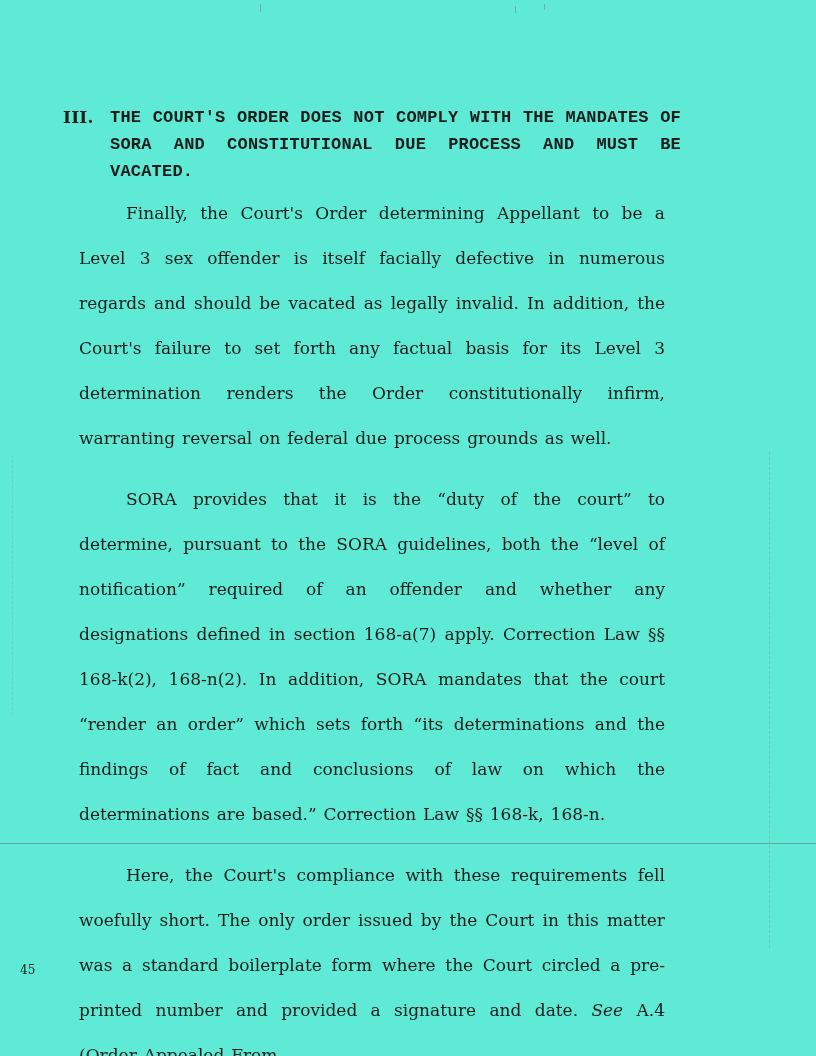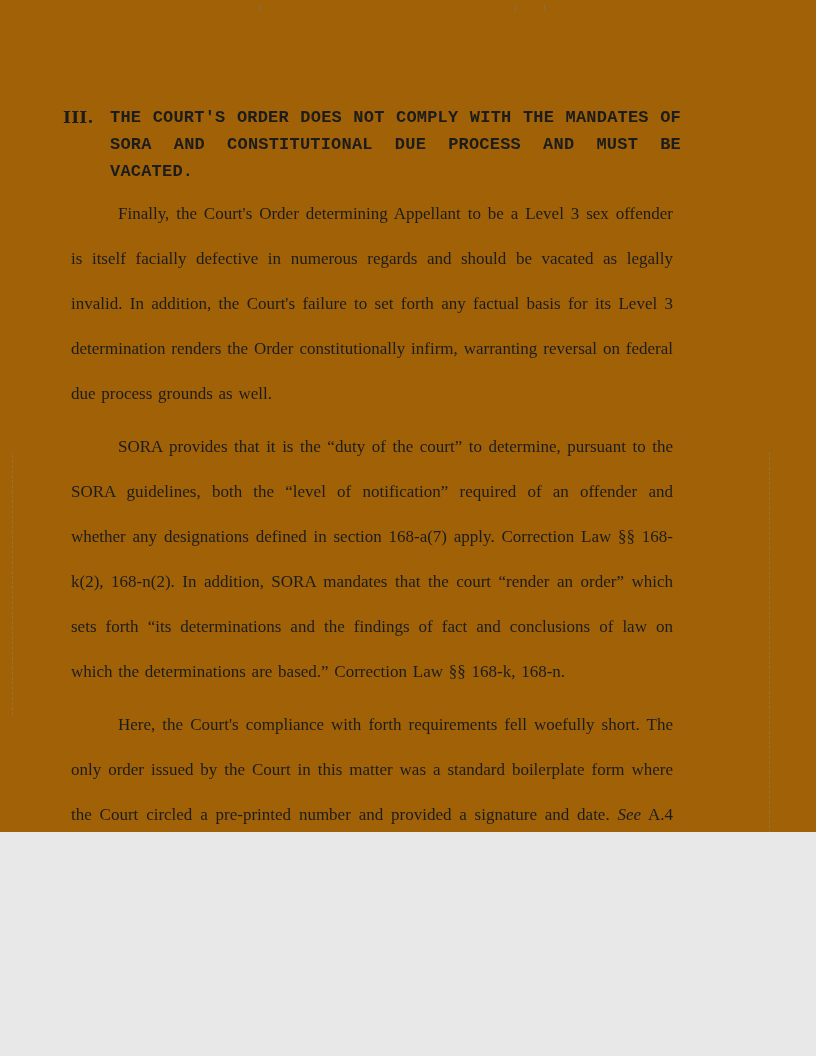--- a/index.html
+++ b/index.html
@@ -4,23 +4,23 @@
 <style>
   html, body {
     margin: 0;
     padding: 0;
     background: #e8e8e8;
     font-family: "DejaVu Serif", "Liberation Serif", serif;
   }
   .page {
     position: relative;
     width: 816px;
-    height: 832px;
+    height: 1056px;
     margin: 0 auto;
-    background: #a16207;
+    background: #5eead4;
     color: #1c1c1c;
     overflow: hidden;
   }
   .content {
     position: absolute;
     left: 63px;
     top: 104px;
     width: 618px;
   }
   .heading {
@@ -33,28 +33,27 @@
   .heading .numeral {
     flex: 0 0 47px;
   }
   .heading .heading-text {
     flex: 1;
     text-align: justify;
     text-align-last: left;
     font-family: Liberation Mono, monospace;
   }
   .para {
-    margin: 8px;
+    margin: 16px;
     font-size: 17px;
     line-height: 45px;
     text-align: justify;
     text-align-last: left;
     text-indent: 47px;
     word-spacing: 1.5px;
-    font-family: Liberation Serif, serif;
   }
   .para.first {
     margin-top: 6px;
   }
   .italic {
     font-style: italic;
   }
   .page-number {
     position: absolute;
     left: 0;
@@ -109,21 +108,21 @@
 
     <div class="heading">
       <span class="numeral">III.</span>
       <span class="heading-text">THE COURT'S ORDER DOES NOT COMPLY WITH THE MANDATES OF SORA AND CONSTITUTIONAL DUE PROCESS AND MUST BE VACATED.</span>
     </div>
 
     <p class="para first">Finally, the Court's Order determining Appellant to be a Level 3 sex offender is itself facially defective in numerous regards and should be vacated as legally invalid. In addition, the Court's failure to set forth any factual basis for its Level 3 determination renders the Order constitutionally infirm, warranting reversal on federal due process grounds as well.</p>
 
     <p class="para">SORA provides that it is the “duty of the court” to determine, pursuant to the SORA guidelines, both the “level of notification” required of an offender and whether any designations defined in section 168-a(7) apply. Correction Law §§ 168-k(2), 168-n(2). In addition, SORA mandates that the court “render an order” which sets forth “its determinations and the findings of fact and conclusions of law on which the determinations are based.” Correction Law §§ 168-k, 168-n.</p>
 
-    <p class="para"><span>Here, the Court's compliance with forth requirements fell woefully short. The only order issued by the Court in this matter was a standard boilerplate form where the Court circled a pre-printed number and provided a signature and date. </span><span class="italic">See</span><span> A.4 (Order Appealed From,</span></p>
+    <p class="para"><span>Here, the Court's compliance with these requirements fell woefully short. The only order issued by the Court in this matter was a standard boilerplate form where the Court circled a pre-printed number and provided a signature and date. </span><span class="italic">See</span><span> A.4 (Order Appealed From,</span></p>
 
   </div>
 
   <div class="scan-hline"></div>
   <div class="scan-vline-right"></div>
   <div class="scan-vline-left"></div>
 
   <div class="page-number">45</div>
 
 </div>

